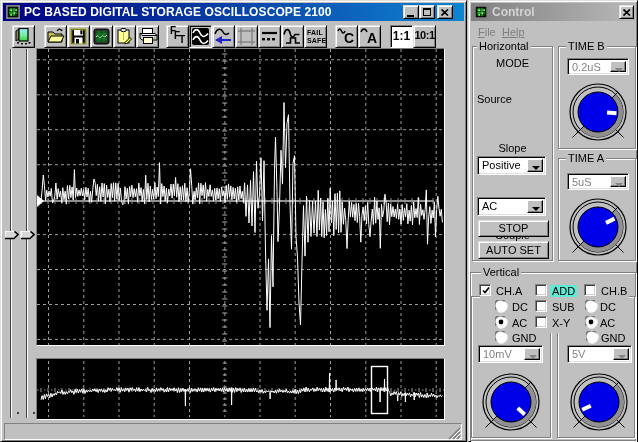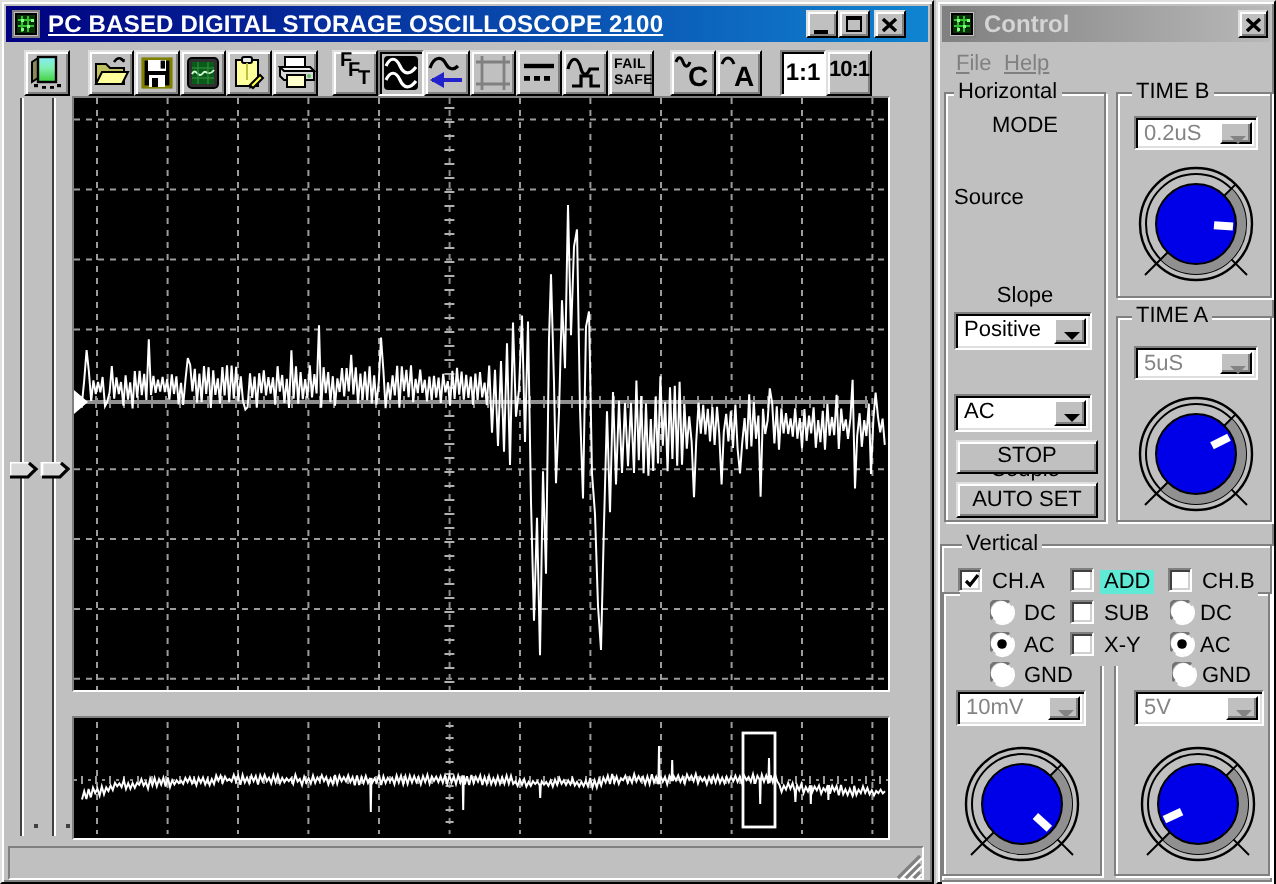--- a/index.html
+++ b/index.html
@@ -49,21 +49,21 @@
           <line x1="5" y1="3" x2="5" y2="11"></line>
           <line x1="8" y1="3" x2="8" y2="11"></line>
         </g>
 <g fill="#80ff80">
           <rect x="4.5" y="4.5" width="1.5" height="1.5"></rect>
           <rect x="7.5" y="7.5" width="1.5" height="1.5"></rect>
           <rect x="9.5" y="4.5" width="1.5" height="1.5"></rect>
           <rect x="4.5" y="9" width="1.5" height="1.5"></rect>
         </g>
 </svg></div>
-  <div class="abs" style="left:23px; top:4px; font-size:12px; font-weight:bold; color:#fff; letter-spacing:0.1px;text-decoration:underline;">PC BASED DIGITAL STORAGE OSCILLOSCOPE 2100</div>
+  <div class="abs" style="left:23px; top:4px; font-size:12px; font-weight:bold; color:#fff; letter-spacing:0.1px;">PC BASED DIGITAL STORAGE OSCILLOSCOPE 2100</div>
 
   <div class="abs raised2" style="left:402px; top:4px; width:16px; height:14px;">
     <div class="abs" style="left:3px; top:9px; width:7px; height:2px; background:#000;"></div>
   </div>
   <div class="abs raised2" style="left:418px; top:4px; width:16px; height:14px;">
     <div class="abs" style="left:3px; top:2px; width:8px; height:8px; border:1px solid #000; border-top-width:2px;"></div>
   </div>
   <div class="abs raised2" style="left:436px; top:4px; width:16px; height:14px;">
       <svg width="8" height="7" viewBox="0 0 8 7" style="position:absolute;left:3px;top:3px;">
         <path d="M0.5 0.5 L7 6.5 M7 0.5 L0.5 6.5" stroke="#000" stroke-width="1.7"></path>

